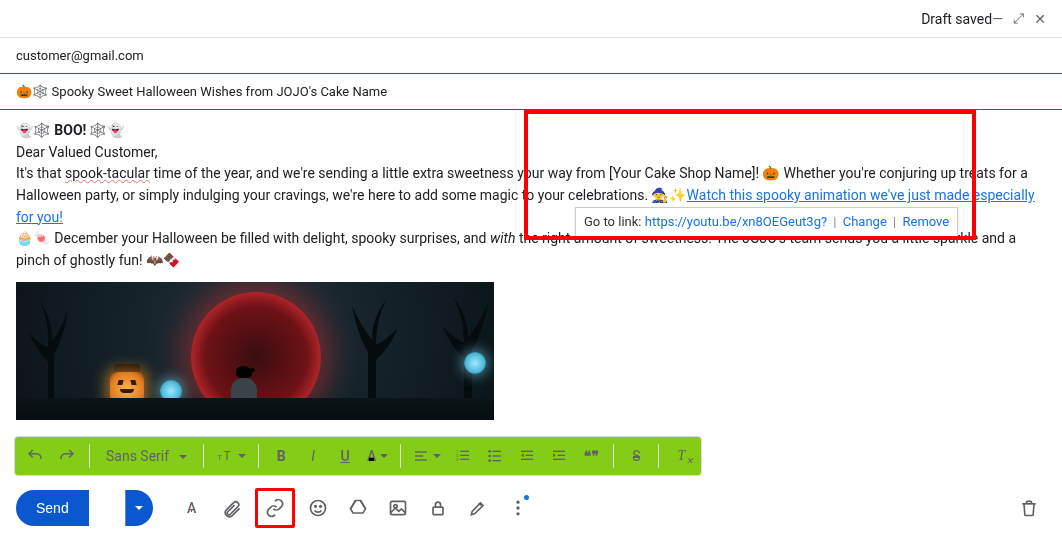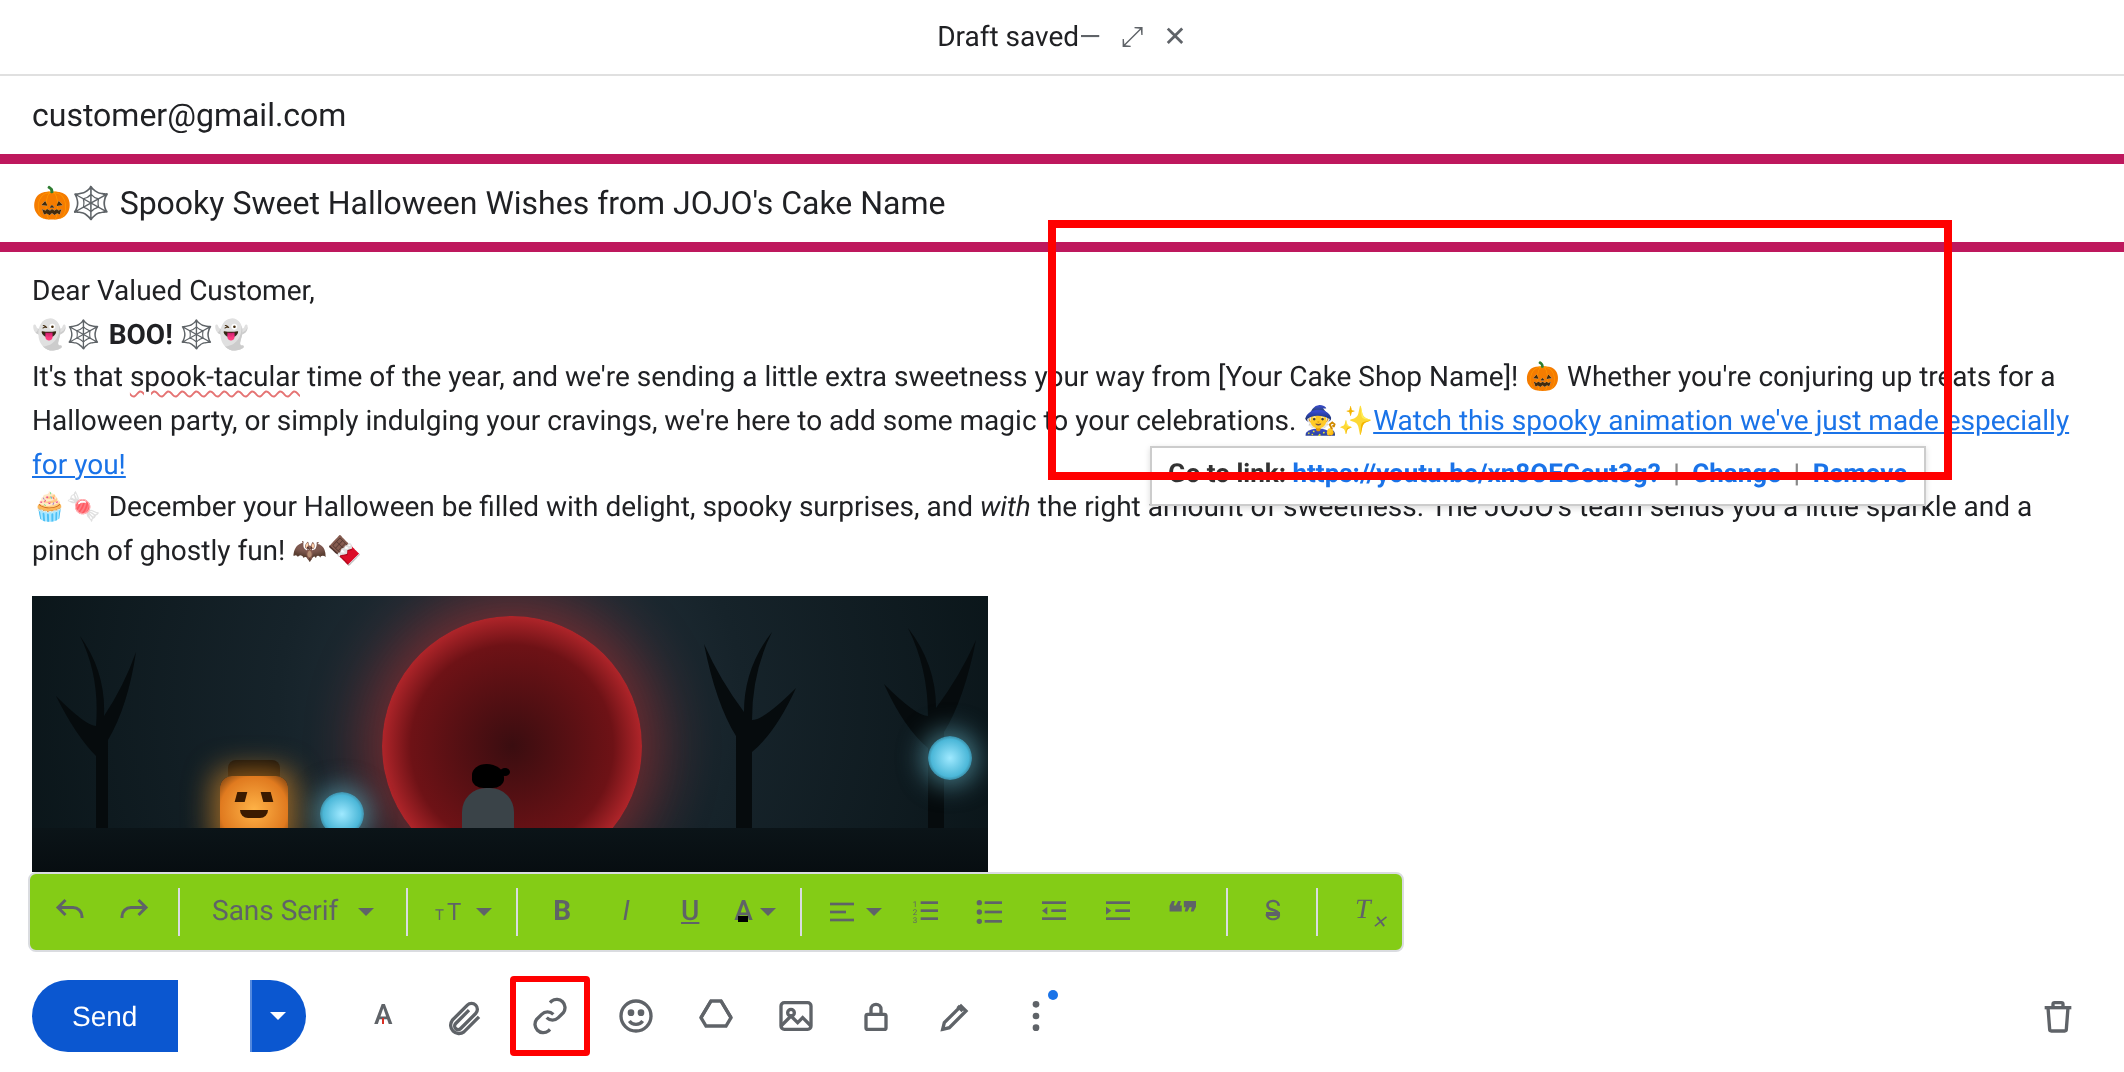--- a/index.html
+++ b/index.html
@@ -10,32 +10,32 @@
     background: #fff;
     width: 1062px;
     height: 536px;
     overflow: hidden;
     position: relative;
   }
   .header {
     background: #fff;
     padding: 10px 16px;
     display: flex;
-    justify-content: center;
+    justify-content: flex-end;
     align-items: center;
     border-bottom: 1px solid #e0e0e0;
   }
   .header-title { font-size: 14px; color: #202124; }
   .window-controls { display: flex; gap: 10px; align-items: center; }
   .window-controls span { cursor: pointer; font-size: 14px; color: #5f6368; }
   .field-row {
     padding: 10px 16px;
-    font-size: 16px;
+    font-size: 13px;
     color: #202124;
-    border-bottom: 5px solid #be185d;
+    border-bottom: 1px solid #be185d;
   }
   .body-area {
     padding: 10px 16px 0 16px;
     font-size: 14px;
     color: #202124;
     line-height: 1.55;
     position: relative;
     height: 310px;
     overflow: hidden;
   }
@@ -47,21 +47,20 @@
     top: 97px;
     left: 575px;
     background: #fff;
     border: 1px solid #ccc;
     padding: 4px 8px;
     font-size: 13px;
     color: #333;
     box-shadow: 0 1px 3px rgba(0,0,0,0.15);
     white-space: nowrap;
     z-index: 10;
-    font-weight: bold;
   }
   .link-tooltip a { color: #1a73e8; text-decoration: none; }
   .sep { color: #888; margin: 0 3px; }
   .red-box {
     position: absolute;
     border: 4px solid #f00;
     pointer-events: none;
     z-index: 20;
   }
   .em-img {
@@ -161,24 +160,24 @@
 </div>
 
 <div class="field-row">customer@gmail.com</div>
 
 <div class="field-row">
   <span>🎃🕸️</span>
   <span>Spooky Sweet Halloween Wishes from JOJO's Cake Name</span>
 </div>
 
 <div class="body-area">
-  <p>Dear Valued Customer,</p>
   <p>
     <span>👻🕸️ </span><b>BOO!</b><span> 🕸️👻</span>
   </p>
+  <p>Dear Valued Customer,</p>
   <p>
     <span>It's that </span><span class="wavy">spook-tacular</span><span> time of the year, and we're sending a little extra sweetness your way from [Your Cake Shop Name]! 🎃 Whether you're conjuring up treats for a Halloween party, or simply indulging your cravings, we're here to add some magic to your celebrations. 🧙✨</span><a href="#" class="hyperlink">Watch this spooky animation we've just made especially for you!</a>
   </p>
   <p>
     <span>🧁🍬 December your Halloween be filled with delight, spooky surprises, and </span><i>with</i><span> the right amount of sweetness. The JOJO's team sends you a little sparkle and a pinch of ghostly fun! 🦇🍫</span>
   </p>
 
   <div class="link-tooltip">
     <span>Go to link: </span><a href="#">https://youtu.be/xn8OEGeut3g?</a>
     <span class="sep">|</span>

